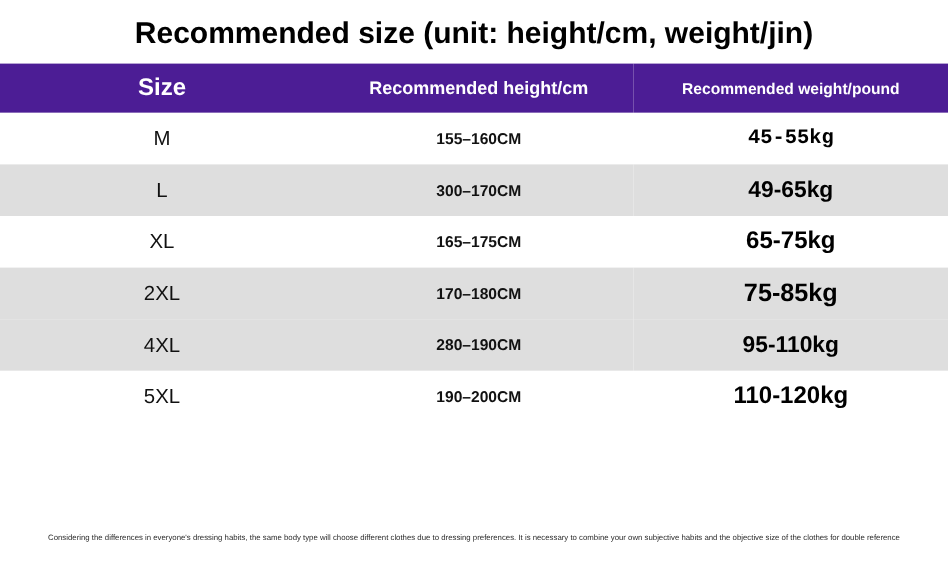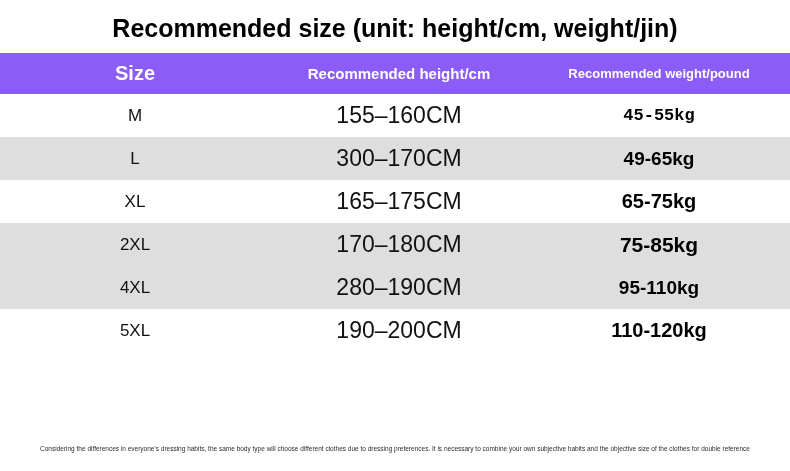--- a/index.html
+++ b/index.html
@@ -32,21 +32,21 @@
   table.size-table {
     width: 790px;
     border-collapse: collapse;
     table-layout: fixed;
   }
   table.size-table col.c1 { width: 270px; }
   table.size-table col.c2 { width: 258px; }
   table.size-table col.c3 { width: 262px; }
 
   thead tr {
-    background: #8b5cf6;
+    background: #4c1d95;
   }
   thead th {
     color: #ffffff;
     font-weight: bold;
     text-align: center;
     padding: 9px 0 9px 0;
     vertical-align: middle;
   }
   th.h1 { font-size: 20px; }
   th.h2 { font-size: 15px; }
@@ -60,22 +60,22 @@
     padding: 0;
   }
   tbody tr.row-odd td { background: #ffffff; }
   tbody tr.row-even td { background: #dedede; }
 
   td.size-cell {
     font-size: 17px;
     font-weight: normal;
   }
   td.height-cell {
-    font-size: 23px;
-    font-weight: normal;
+    font-size: 13px;
+    font-weight: bold;
   }
   td.weight-cell {
     font-weight: bold;
     color: #000000;
   }
   
   tr:nth-child(1) td.weight-cell { font-size: 17px; font-family: Liberation Mono, monospace; }
   tr:nth-child(2) td.weight-cell { font-size: 19px; }
   tr:nth-child(3) td.weight-cell { font-size: 20px; }
   tr:nth-child(4) td.weight-cell { font-size: 21px; }

